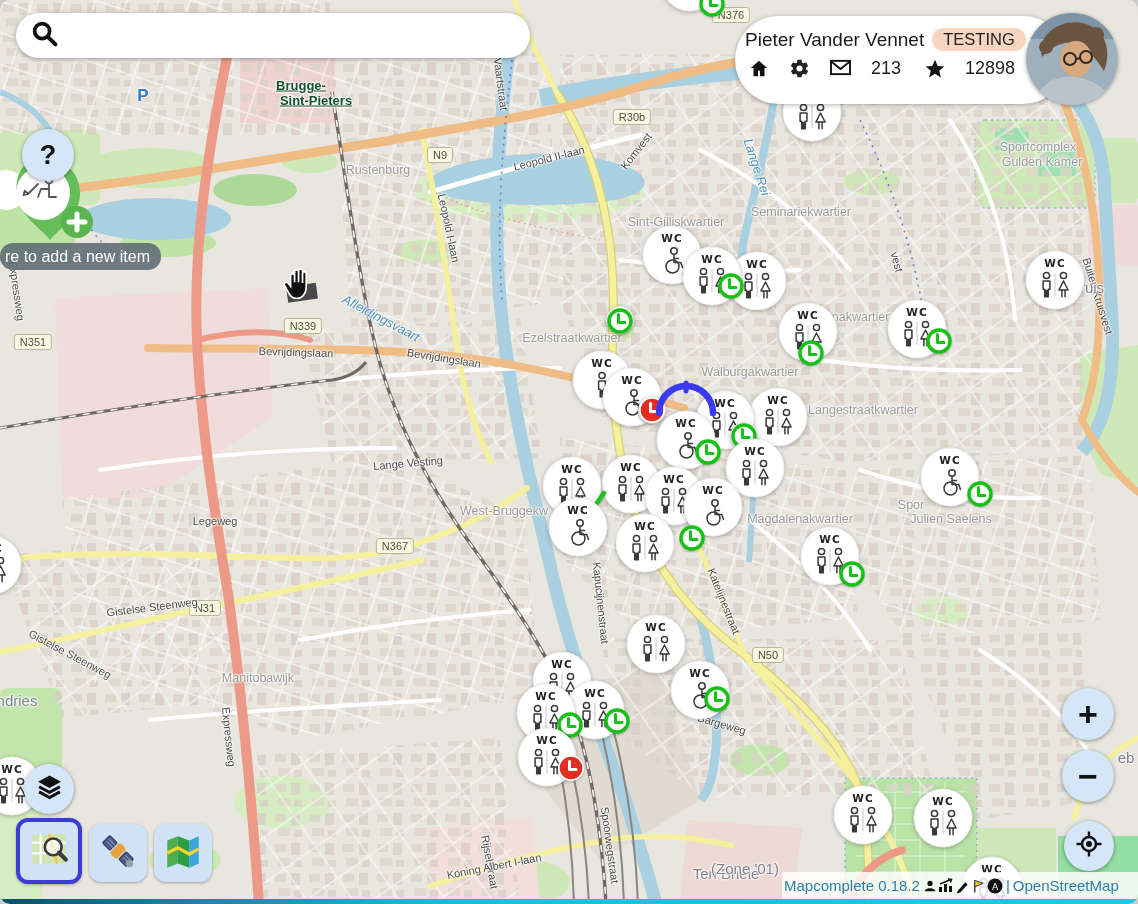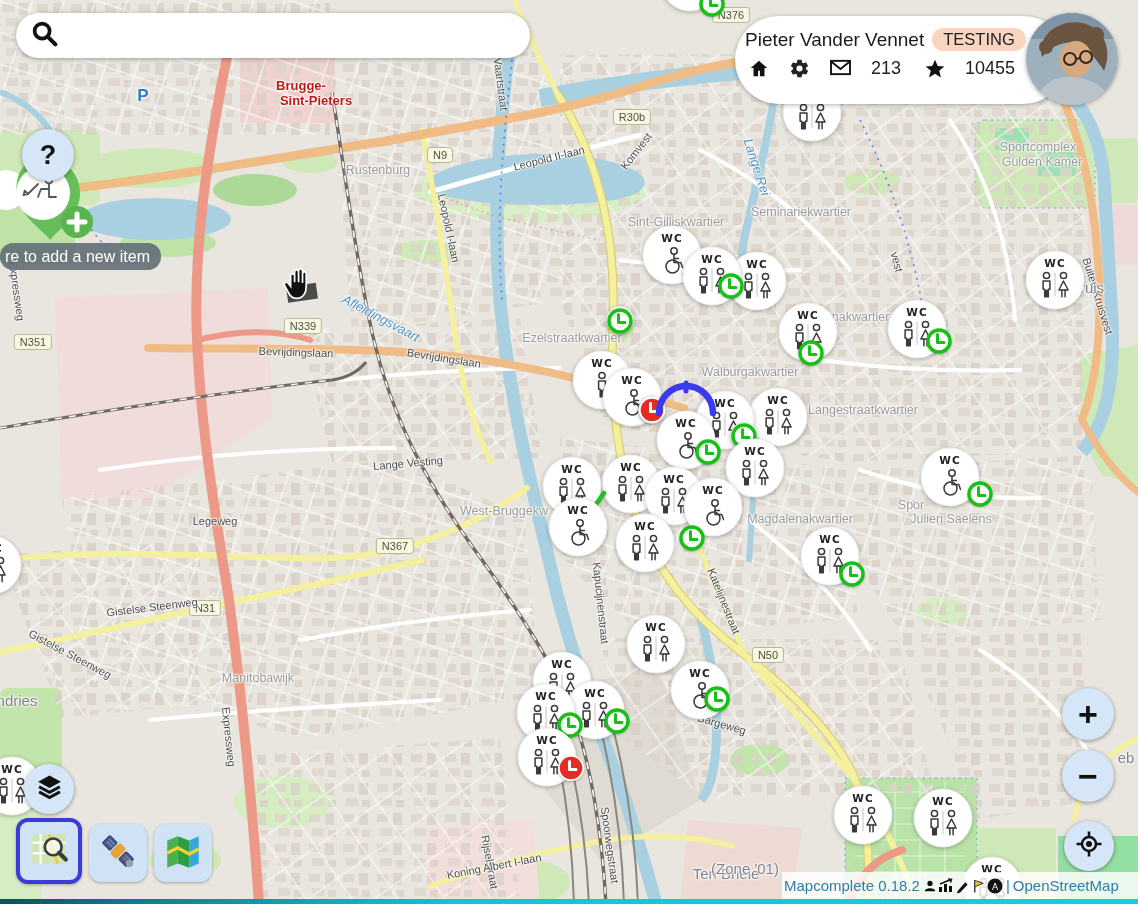--- a/index.html
+++ b/index.html
@@ -1,26 +1,26 @@
 <!DOCTYPE html>
 <html><head>
 <meta charset="utf-8">
 <style>
   html,body{margin:0;padding:0;background:#ccc;}
   #app{position:relative;width:1138px;height:904px;overflow:hidden;
-       font-family:"Liberation Sans","DejaVu Sans",sans-serif;background:#e9e6df;}
+       font-family:"Liberation Sans","DejaVu Sans",sans-serif;background:#e9e6df;border-radius:10px;}
   #basemap{position:absolute;left:0;top:0;z-index:0;}
   #labels{position:absolute;left:0;top:0;width:100%;height:100%;z-index:1;}
   .lb{position:absolute;white-space:nowrap;pointer-events:none;
       text-shadow:0 0 2px #fff,0 0 2px #fff,0 0 3px #fff,0 0 3px #fff;}
   .lb-road{font-size:11px;color:#4b4b4b;}
   .lb-area{font-size:12.5px;color:#9a9a9a;}
   .lb-area2{font-size:15px;color:#82828e;}
   .lb-water{font-size:13px;font-style:italic;color:#4f93c0;}
-  .lb-station{font-size:13px;font-weight:bold;color:#b91c1c;}
+  .lb-station{font-size:13px;font-weight:bold;color:#14532d;text-decoration:underline;}
   .lb-parking{font-size:17px;font-weight:bold;color:#2f7ad1;}
   .lb-shield{font-size:11px;color:#51513d;background:#f8f7e3;border:1px solid #b8b894;
              border-radius:3px;padding:1px 5px;text-shadow:none;}
   #markers{position:absolute;left:0;top:0;width:100%;height:100%;z-index:2;}
   .marker{position:absolute;filter:drop-shadow(0 1px 2px rgba(0,0,0,.28));}
   .badge{position:absolute;filter:drop-shadow(0 1px 1px rgba(0,0,0,.25));}
   .arc{position:absolute;}
   .uibtn{position:absolute;z-index:5;display:flex;align-items:center;justify-content:center;
          background:#d5e6f8;border-radius:50%;box-shadow:0 1px 4px rgba(0,0,0,.4);cursor:pointer;}
   #searchbar{position:absolute;left:16px;top:13px;width:514px;height:45px;background:#fff;
@@ -886,21 +886,21 @@
             <rect x="2" y="3" width="20" height="14" fill="none" stroke="#111" stroke-width="2"></rect>
             <path d="M2.5,4 L12,11.5 L21.5,4" fill="none" stroke="#111" stroke-width="2"></path>
           </svg>
       </span>
       <span>213</span>
       <span style="margin-left:4px;">
         <svg width="22" height="22" viewBox="0 0 24 24">
             <path fill="#111" d="M12,2 L15,8.8 L22.2,9.3 L16.6,14 L18.5,21.3 L12,17.2 L5.5,21.3 L7.4,14 L1.8,9.3 L9,8.8 Z"></path>
           </svg>
       </span>
-      <span>10455</span>
+      <span>12898</span>
       <span style="margin-left:6px;">
         <svg width="23" height="21" viewBox="0 0 24 22">
             <path d="M13,3 H5 V19 H13" fill="none" stroke="#111" stroke-width="2.4"></path>
             <path d="M10,11 H21 M17.2,6.8 L21.5,11 L17.2,15.2" fill="none" stroke="#111" stroke-width="2.4"></path>
           </svg>
       </span>
     </div>
   </div>
   <div id="avatar">
     <svg width="92" height="92">

